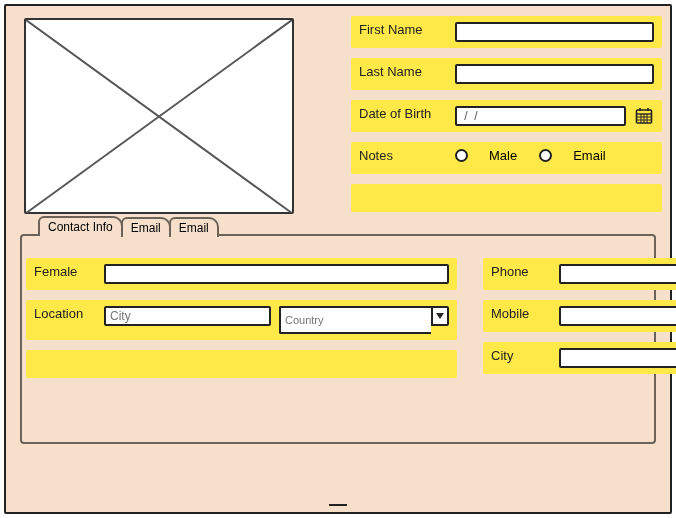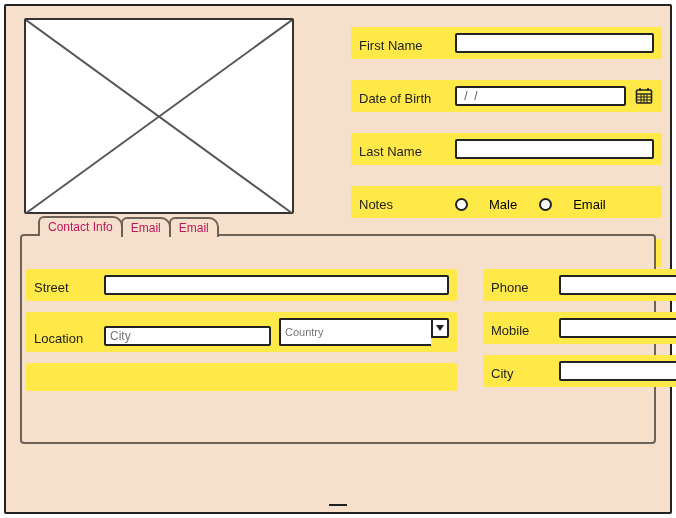--- a/index.html
+++ b/index.html
@@ -38,26 +38,25 @@
     background: #222;
   }
   .divider-dash.top { top: 246px; }
   .divider-dash.bot { top: 490px; }
 
   
   .row {
     background: #ffe949;
     border-radius: 2px 2px 2px 2px;
     display: flex;
-    align-items: flex-end;
+    align-items: flex-start;
     padding: 6px 8px;
     gap: 8px;
     margin-bottom: 10px;
     min-height: 32px;
-    margin-top: 11px;
   }
   .row.blank { min-height: 28px; }
   .label {
     color: #222;
     font-size: 13px;
     min-width: 88px;
   }
   .input {
     flex: 1;
     height: 20px;
@@ -146,21 +145,21 @@
     position: relative;
     z-index: 2;
   }
   .tab {
     border: 2px solid #6d6257;
     border-bottom: none;
     border-radius: 6px 10px 0 0;
     background: #f6e0cc;
     padding: 2px 8px;
     font-size: 12px;
-    color: #be185d;
+    color: #000000;
     margin-right: -2px;
     position: relative;
   }
   .tab.active {
     z-index: 3;
     background: #f6e0cc;
   }
   .tab:not(.active) {
     top: 1px;
   }
@@ -202,21 +201,21 @@
           <div class="tab active"><span>Contact Info</span></div>
           <div class="tab"><span>Email</span></div>
           <div class="tab"><span>Email</span></div>
         </div>
 
         <div class="panel">
           <div style="display:flex; gap:18px;">
 
             <div style="flex:1;">
               <div class="row">
-                <span class="label" style="min-width:62px">Street</span>
+                <span class="label" style="min-width:62px">Female</span>
                 <input class="input" value="" style="">
               </div>
               <div class="row">
                 <span class="label" style="min-width:62px">Location</span>
                 <input class="input short" placeholder="City" style="">
                 <div class="select-wrap">
                   <input class="select-input" placeholder="Country" style="">
                   <div class="select-btn">
                     <div class="caret-down"></div>
                   </div>
@@ -247,20 +246,25 @@
 
     <div class="col-gap">
       <div class="divider-dash top"></div>
       <div class="divider-dash bot"></div>
     </div>
 
     <div class="col rcol-top">
 
       <div class="row">
         <span class="label">First Name</span>
+        <input class="input" value="" style="">
+      </div>
+
+      <div class="row">
+        <span class="label">Last Name</span>
         <input class="input" value="" style="">
       </div>
 
       <div class="row">
         <span class="label">Date of Birth</span>
         <input class="input" value=" /  / " style="">
         <span class="cal-icon">
           <svg width="18" height="18" viewBox="0 0 18 18">
             <rect x="1.5" y="3" width="15" height="13" rx="1" fill="none" stroke="#222" stroke-width="1.6"></rect>
             <line x1="1.5" y1="7" x2="16.5" y2="7" stroke="#222" stroke-width="1.4"></line>
@@ -269,25 +273,20 @@
             <line x1="6" y1="7" x2="6" y2="16" stroke="#222" stroke-width="1"></line>
             <line x1="9" y1="7" x2="9" y2="16" stroke="#222" stroke-width="1"></line>
             <line x1="12" y1="7" x2="12" y2="16" stroke="#222" stroke-width="1"></line>
             <line x1="1.5" y1="10" x2="16.5" y2="10" stroke="#222" stroke-width="1"></line>
             <line x1="1.5" y1="13" x2="16.5" y2="13" stroke="#222" stroke-width="1"></line>
           </svg>
         </span>
       </div>
 
       <div class="row">
-        <span class="label">Last Name</span>
-        <input class="input" value="" style="">
-      </div>
-
-      <div class="row">
         <span class="label">Notes</span>
         <div class="radio-group">
           <label class="radio">
             <span class="radio-circle"></span>
             <span>Male</span>
           </label>
           <label class="radio">
             <span class="radio-circle"></span>
             <span>Email</span>
           </label>

